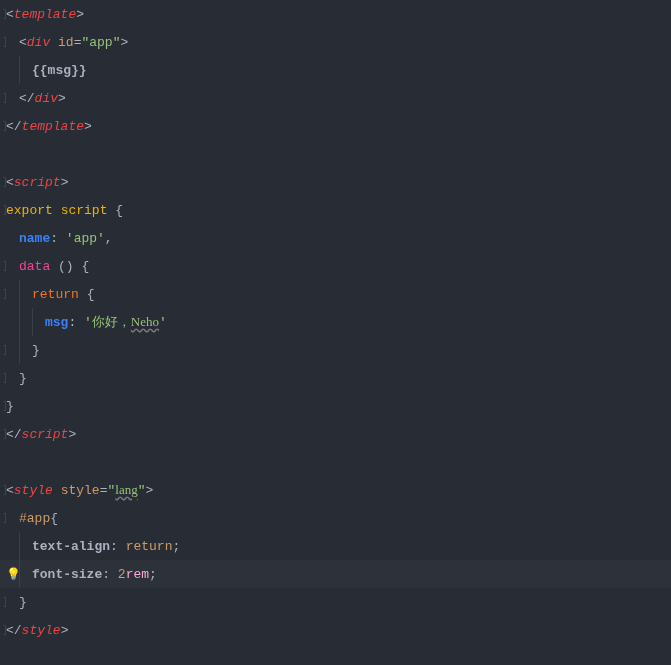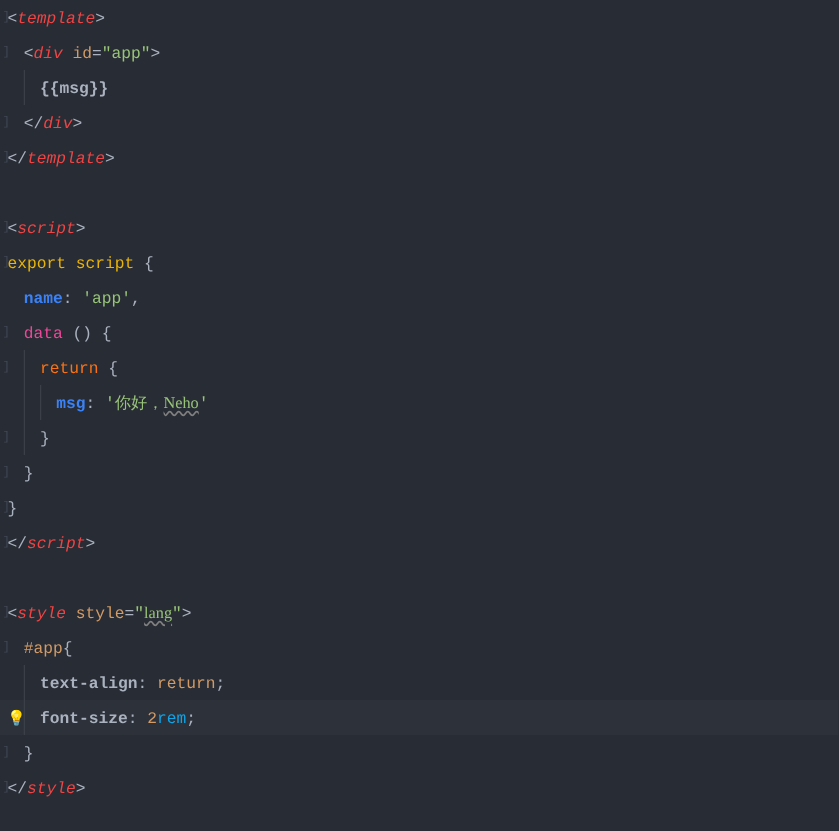--- a/index.html
+++ b/index.html
@@ -58,21 +58,21 @@
     box-sizing: border-box;
   }
   .tag { color: #ef4444; font-style: italic; }
   .attr { color: #d19a66; }
   .str { color: #98c379; }
   .punc { color: #abb2bf; }
   .kw { color: #f97316; }
   .key { color: #3b82f6; font-weight: bold; }
   .fn { color: #ec4899; }
   .num { color: #d19a66; }
-  .unit { color: #0ea5e9; }
+  .unit { color: #f9a8d4; }
   .propval { color: #d19a66; }
   .exportkw { color: #eab308; }
   .wavy { text-decoration: underline wavy #808080; text-underline-offset: 2px; font-family: Liberation Serif, serif; }
   .text { color: #abb2bf; font-weight: bold; }
   .brace { color: #abb2bf; }
 </style>
 </head>
 <body>
 
 <div class="editor">

